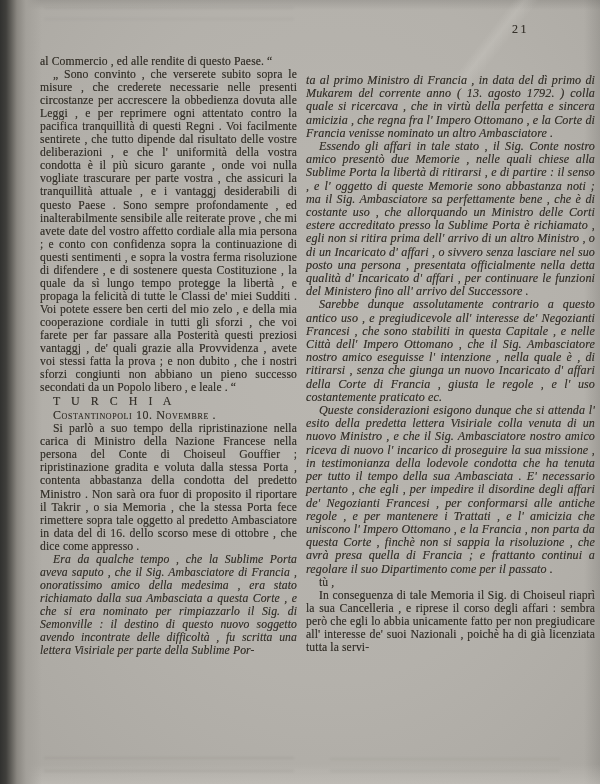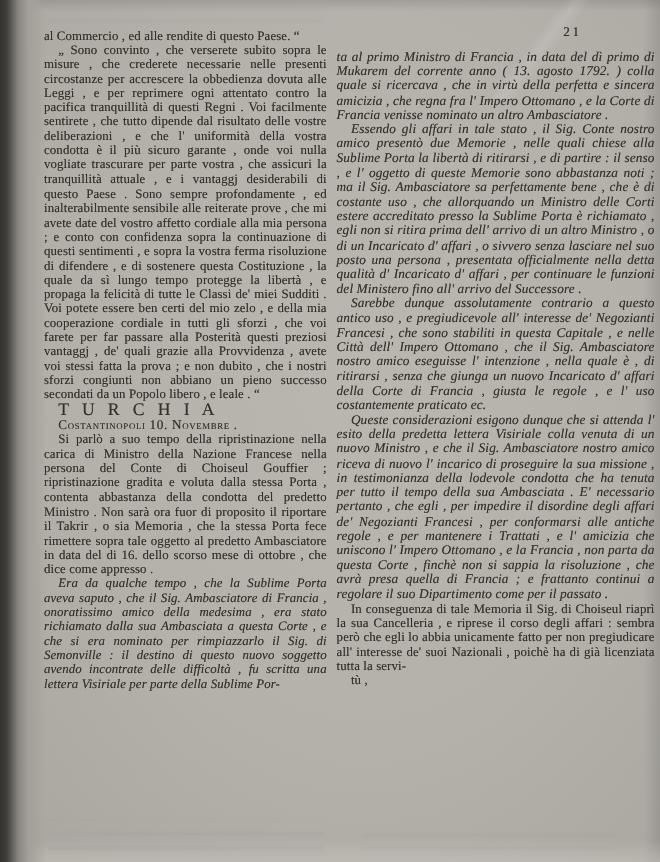--- a/index.html
+++ b/index.html
@@ -64,26 +64,26 @@
     font-size: 12.1px;
     line-height: 13.2px;
     font-style: italic;
     letter-spacing: 0.1px;
   }
   p.para {
     margin: 0;
     text-align: justify;
     text-indent: 13px;
   }
-  p.flush { text-indent: 0; }
+  p.flush { text-indent: 0; margin-top: 29px; }
   .heading {
     margin: 1px 0 0 0;
     text-align: center;
     text-indent: 0;
-    font-size: 16px;
+    font-size: 12px;
     line-height: 15px;
     letter-spacing: 4px;
   }
   .dateline {
     margin: 0 0 1px 0;
     text-align: center;
     text-indent: 0;
     font-variant: small-caps;
     font-size: 12px;
     letter-spacing: 0.6px;
@@ -147,20 +147,20 @@
     <p class="para dateline">Costantinopoli 10. Novembre .</p>
     <p class="para">Si parlò a suo tempo della ripristinazione nella carica di Ministro della Nazione Francese nella persona del Conte di Choiseul Gouffier ; ripristinazione gradita e voluta dalla stessa Porta , contenta abbastanza della condotta del predetto Ministro . Non sarà ora fuor di proposito il riportare il Takrir , o sia Memoria , che la stessa Porta fece rimettere sopra tale oggetto al predetto Ambasciatore in data del di 16. dello scorso mese di ottobre , che dice come appresso .</p>
     <p class="para" style="font-style: italic;">Era da qualche tempo , che la Sublime Porta aveva saputo , che il Sig. Ambasciatore di Francia , onoratissimo amico della medesima , era stato richiamato dalla sua Ambasciata a questa Corte , e che si era nominato per rimpiazzarlo il Sig. di Semonville : il destino di questo nuovo soggetto avendo incontrate delle difficoltà , fu scritta una lettera Visiriale per parte della Sublime Por-</p>
   </div>
 
   <div class="col right-col ink">
     <p class="para flush">ta al primo Ministro di Francia , in data del dì primo di Mukarem del corrente anno ( 13. agosto 1792. ) colla quale si ricercava , che in virtù della perfetta e sincera amicizia , che regna fra l' Impero Ottomano , e la Corte di Francia venisse nominato un altro Ambasciatore .</p>
     <p class="para">Essendo gli affari in tale stato , il Sig. Conte nostro amico presentò due Memorie , nelle quali chiese alla Sublime Porta la libertà di ritirarsi , e di partire : il senso , e l' oggetto di queste Memorie sono abbastanza noti ; ma il Sig. Ambasciatore sa perfettamente bene , che è di costante uso , che allorquando un Ministro delle Corti estere accreditato presso la Sublime Porta è richiamato , egli non si ritira prima dell' arrivo di un altro Ministro , o di un Incaricato d' affari , o sivvero senza lasciare nel suo posto una persona , presentata officialmente nella detta qualità d' Incaricato d' affari , per continuare le funzioni del Ministero fino all' arrivo del Successore .</p>
     <p class="para">Sarebbe dunque assolutamente contrario a questo antico uso , e pregiudicevole all' interesse de' Negozianti Francesi , che sono stabiliti in questa Capitale , e nelle Città dell' Impero Ottomano , che il Sig. Ambasciatore nostro amico eseguisse l' intenzione , nella quale è , di ritirarsi , senza che giunga un nuovo Incaricato d' affari della Corte di Francia , giusta le regole , e l' uso costantemente praticato ec.</p>
     <p class="para">Queste considerazioni esigono dunque che si attenda l' esito della predetta lettera Visiriale colla venuta di un nuovo Ministro , e che il Sig. Ambasciatore nostro amico riceva di nuovo l' incarico di proseguire la sua missione , in testimonianza della lodevole condotta che ha tenuta per tutto il tempo della sua Ambasciata . E' necessario pertanto , che egli , per impedire il disordine degli affari de' Negozianti Francesi , per conformarsi alle antiche regole , e per mantenere i Trattati , e l' amicizia che uniscono l' Impero Ottomano , e la Francia , non parta da questa Corte , finchè non si sappia la risoluzione , che avrà presa quella di Francia ; e frattanto continui a regolare il suo Dipartimento come per il passato .</p>
+    <p class="para catchword">tù ,</p>
     <p class="para roman">In conseguenza di tale Memoria il Sig. di Choiseul riaprì la sua Cancelleria , e riprese il corso degli affari : sembra però che egli lo abbia unicamente fatto per non pregiudicare all' interesse de' suoi Nazionali , poichè ha di già licenziata tutta la servi-</p>
-    <p class="para catchword">tù ,</p>
   </div>
 
   <div class="smudge smudge-a"></div>
   <div class="smudge smudge-b"></div>
 
 </div>
 
 </body></html>

